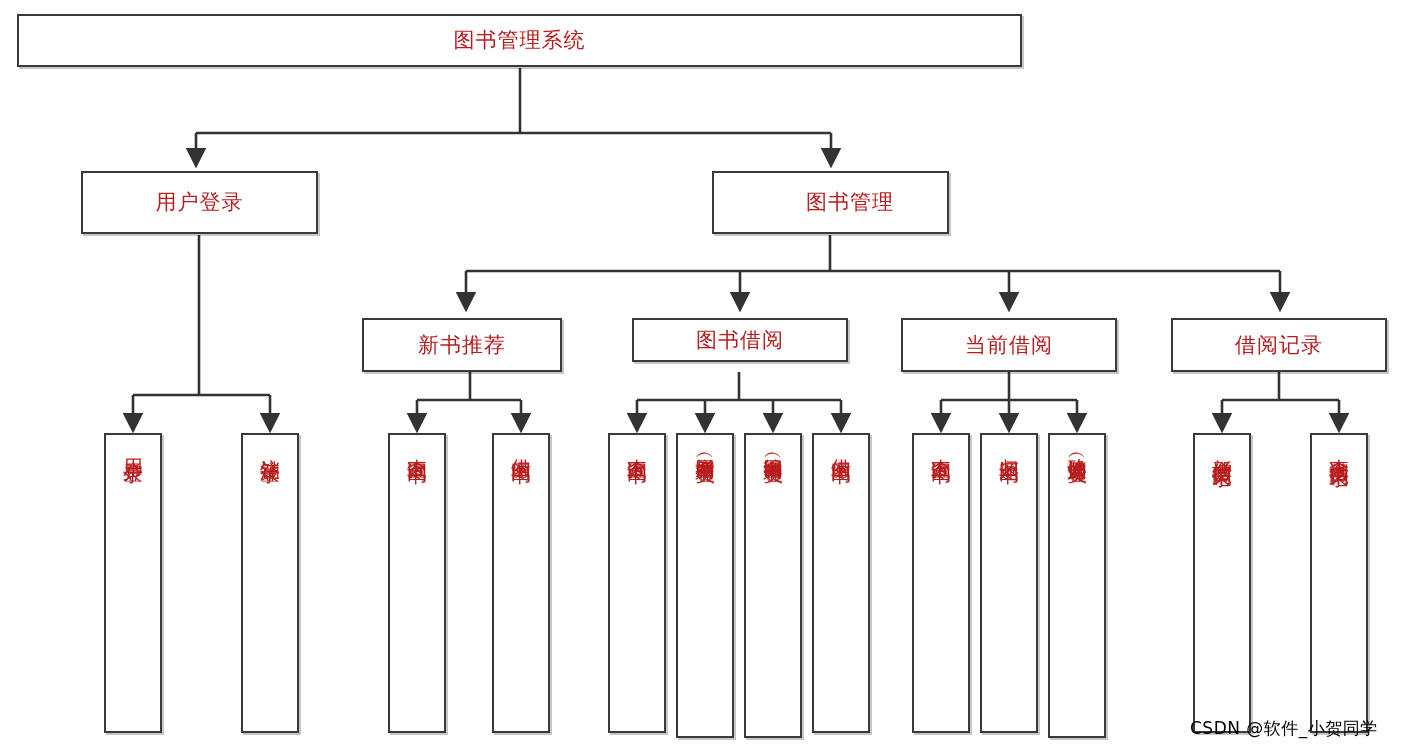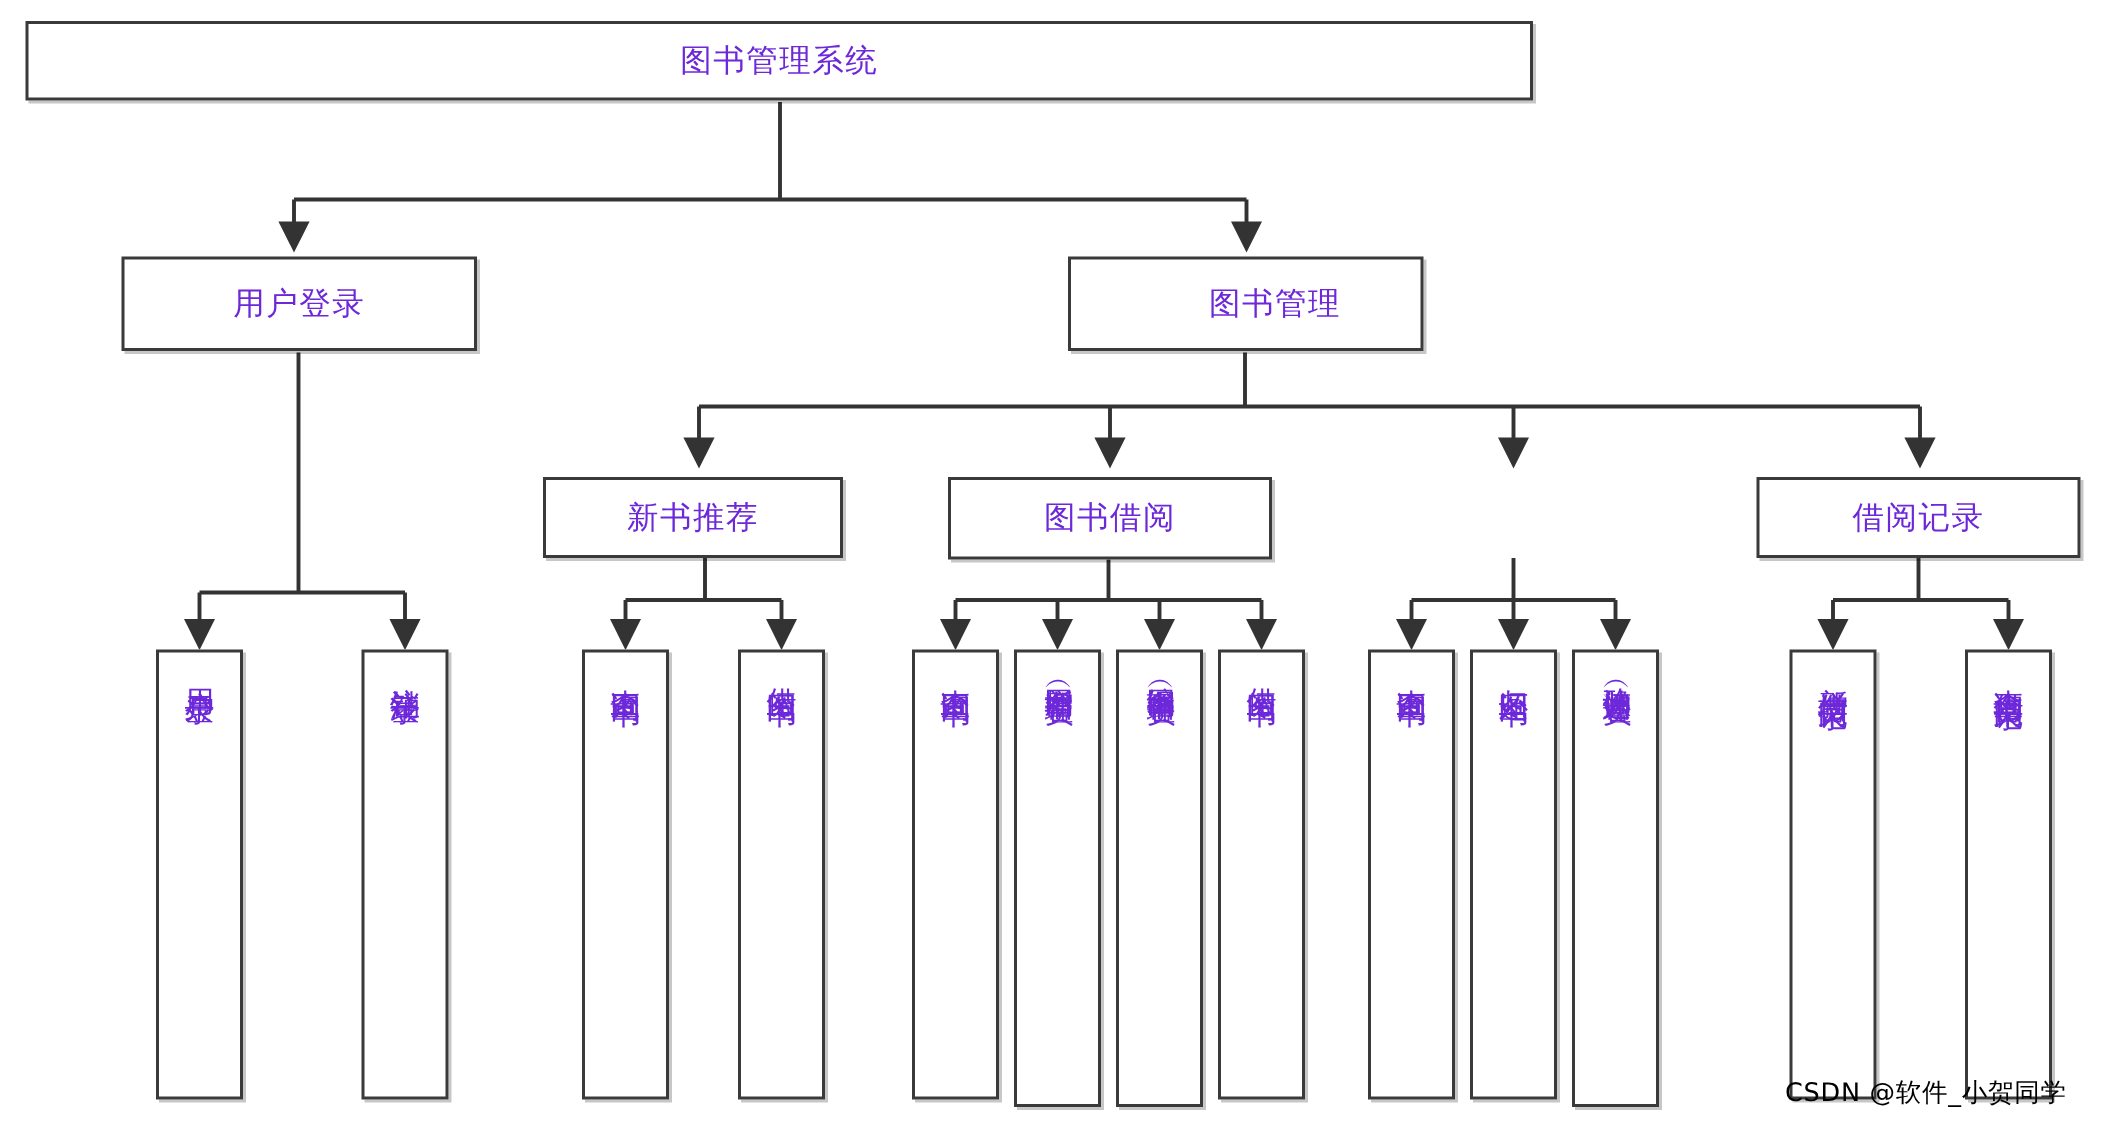--- a/index.html
+++ b/index.html
@@ -33,21 +33,21 @@
     box-shadow: 2px 2px 0 rgba(0,0,0,0.22);
     display: flex;
     align-items: center;
     justify-content: center;
     color: #2b2b2b;
   }
   .node-label {
     display: block;
     text-align: center;
     line-height: 1.18;
-    color: #6d28d9;
+    color: #b91c1c;
   }
   .node.horizontal .node-label {
     font-size: 21px;
     letter-spacing: 1px;
     white-space: nowrap;
   }
   .node.vertical {
     align-items: flex-start;
     padding-top: 8px;
   }
@@ -137,24 +137,27 @@
   </div>
 
   <div class="node horizontal" style="left:712px; top:171px; width:237px; height:63px;padding-left:39px;">
     <span class="node-label">图书管理</span>
   </div>
 
   <div class="node horizontal" style="left:362px; top:318px; width:200px; height:54px;">
     <span class="node-label">新书推荐</span>
   </div>
 
-  <div class="node horizontal" style="left:632px; top:318px; width:216px; height:55px;">
+  <div class="node horizontal" style="left:632px; top:318px; width:216px; height:44px;">
     <span class="node-label">图书借阅</span>
   </div>
 
+  <div class="node horizontal" style="left:901px; top:318px; width:216px; height:54px;">
+    <span class="node-label">当前借阅</span>
+  </div>
 
   <div class="node horizontal" style="left:1171px; top:318px; width:216px; height:54px;">
     <span class="node-label">借阅记录</span>
   </div>
 
   <div class="node vertical" style="left:104px; top:433px; width:58px; height:300px;">
     <span class="node-label">用户登录</span>
   </div>
 
   <div class="node vertical" style="left:241px; top:433px; width:58px; height:300px;">

